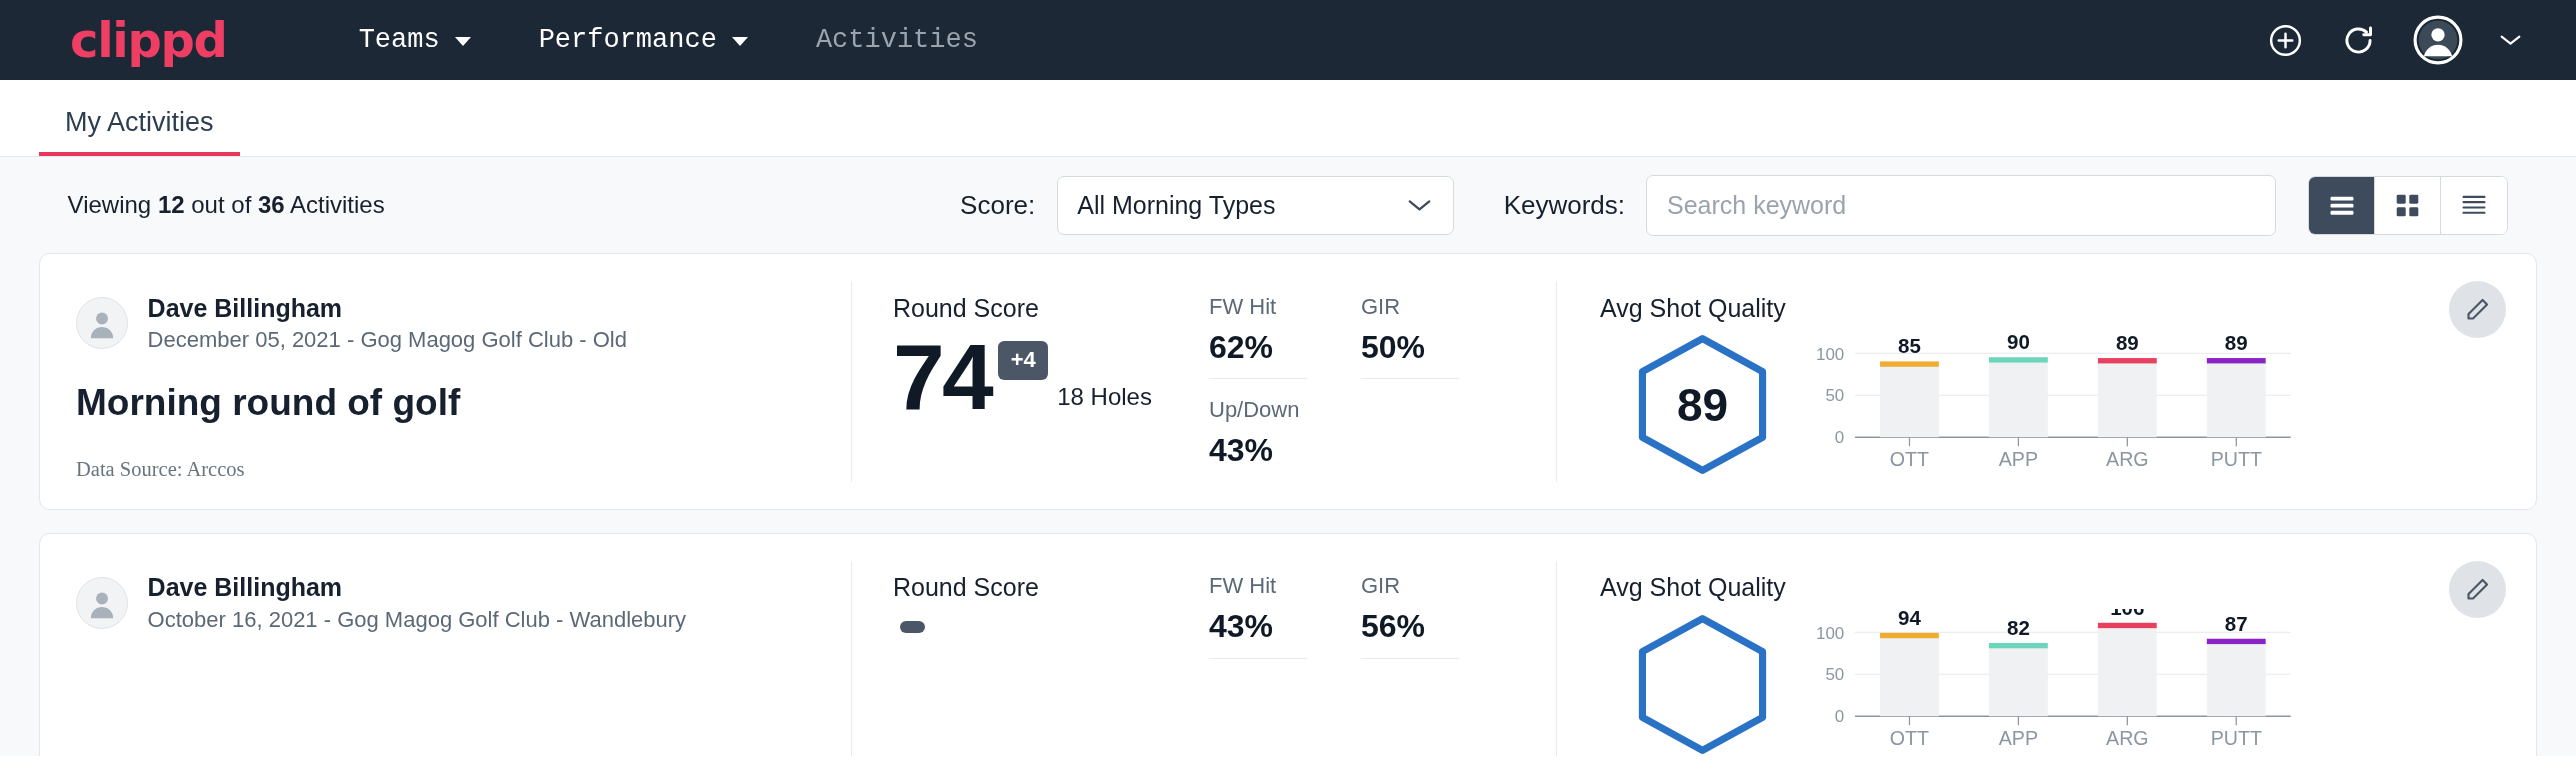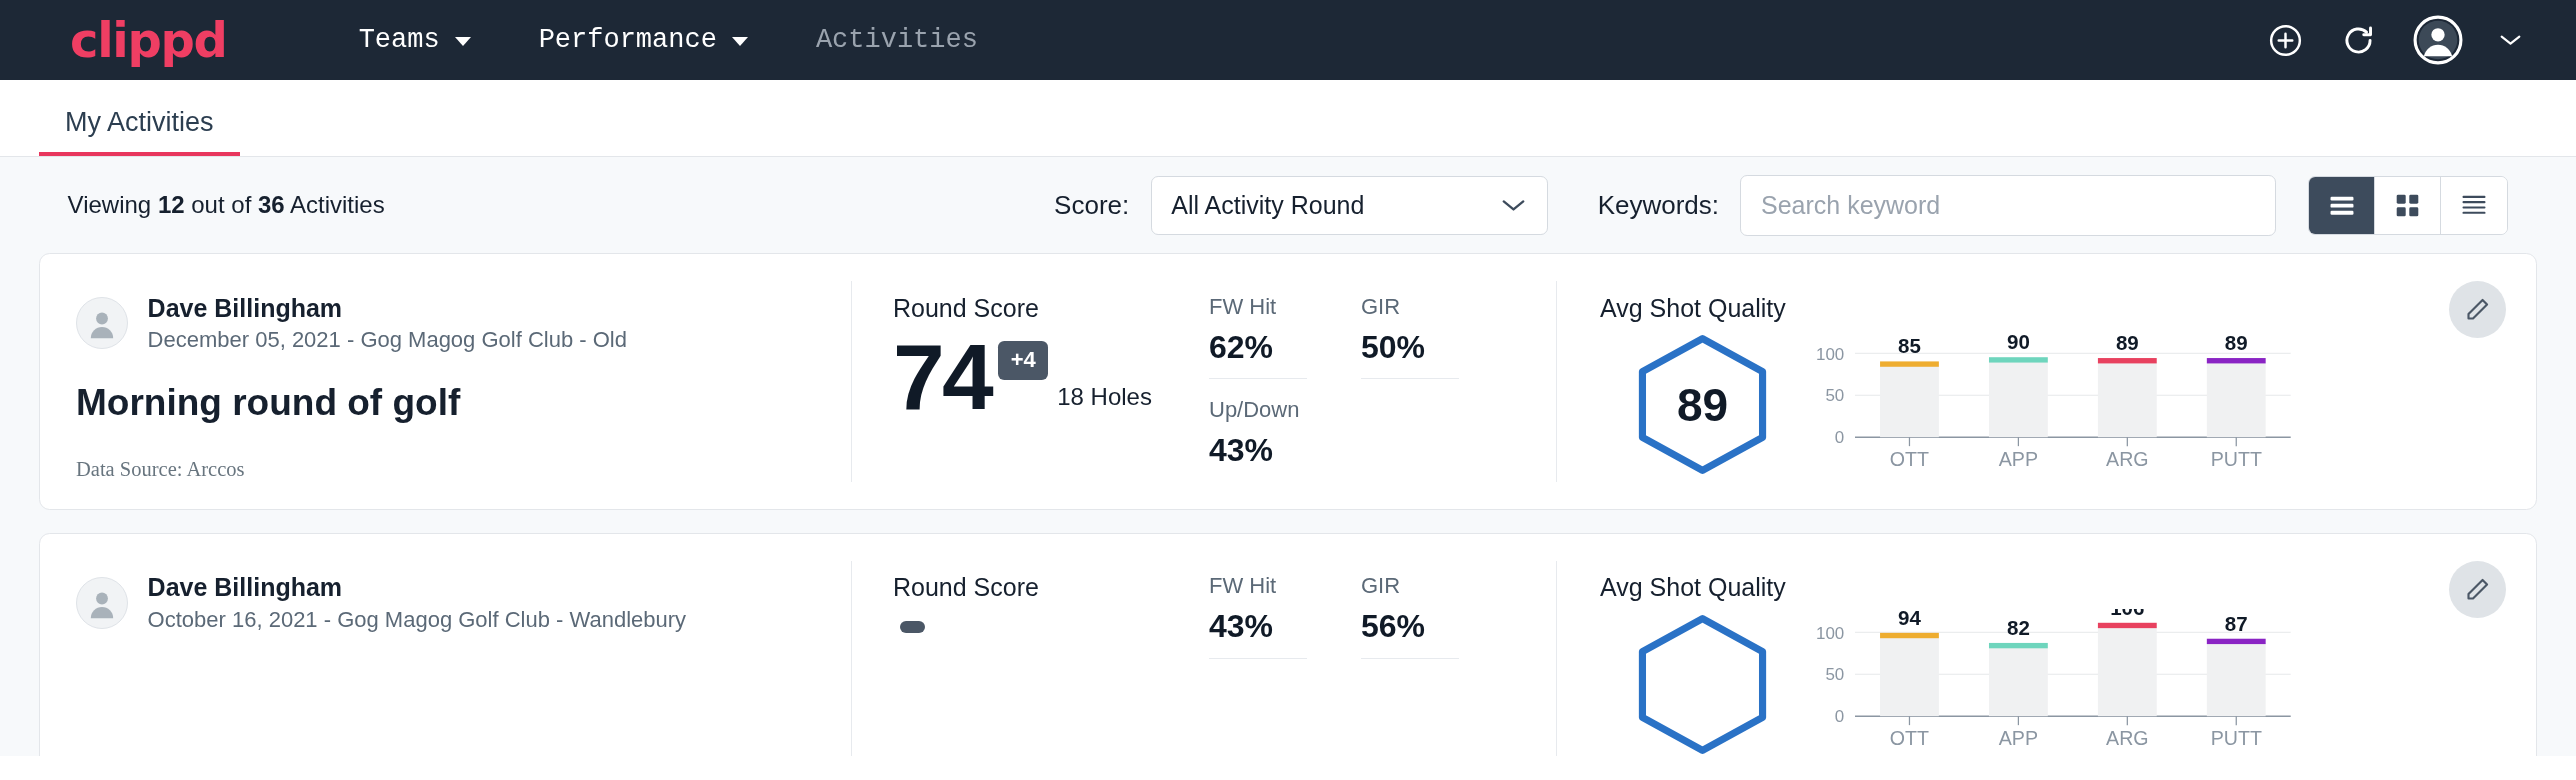--- a/index.html
+++ b/index.html
@@ -128,21 +128,21 @@
     color: #16202e;
     flex: 1;
   }
   .kw-label {
     font-size: 26px;
     color: #16202e;
     margin-left: 50px;
     margin-right: 21.4px;
   }
   .search-input {
-    width: 536px;
+    width: 630px;
     height: 61px;
     background: #ffffff;
     border: 0.9px solid #d5dae0;
     border-radius: 7.1px;
     padding: 0 19.6px;
     font-size: 25px;
     color: #16202e;
     font-family: inherit;
     outline: none;
   }
@@ -380,21 +380,21 @@
 
   <div class="filterbar">
     <div class="viewing">
       <span>Viewing </span><b>12</b><span> out of </span><b>36</b><span> Activities</span>
     </div>
 
     <div class="filter-right">
       <span class="show-label">Score:</span>
 
       <div class="select-box">
-        <span class="select-value">All Activity Round</span>
+        <span class="select-value">All Morning Types</span>
         <svg width="27" height="16" viewBox="0 0 30 18" fill="none" stroke="#3d4b5c" stroke-width="2.6" stroke-linecap="round" stroke-linejoin="round">
           <path d="M4 5l11 9 11-9"></path>
         </svg>
       </div>
 
       <span class="kw-label">Keywords:</span>
       <input class="search-input" type="text" placeholder="Search keyword" style="">
 
       <div class="view-toggle">
         <div class="vt-btn active">

